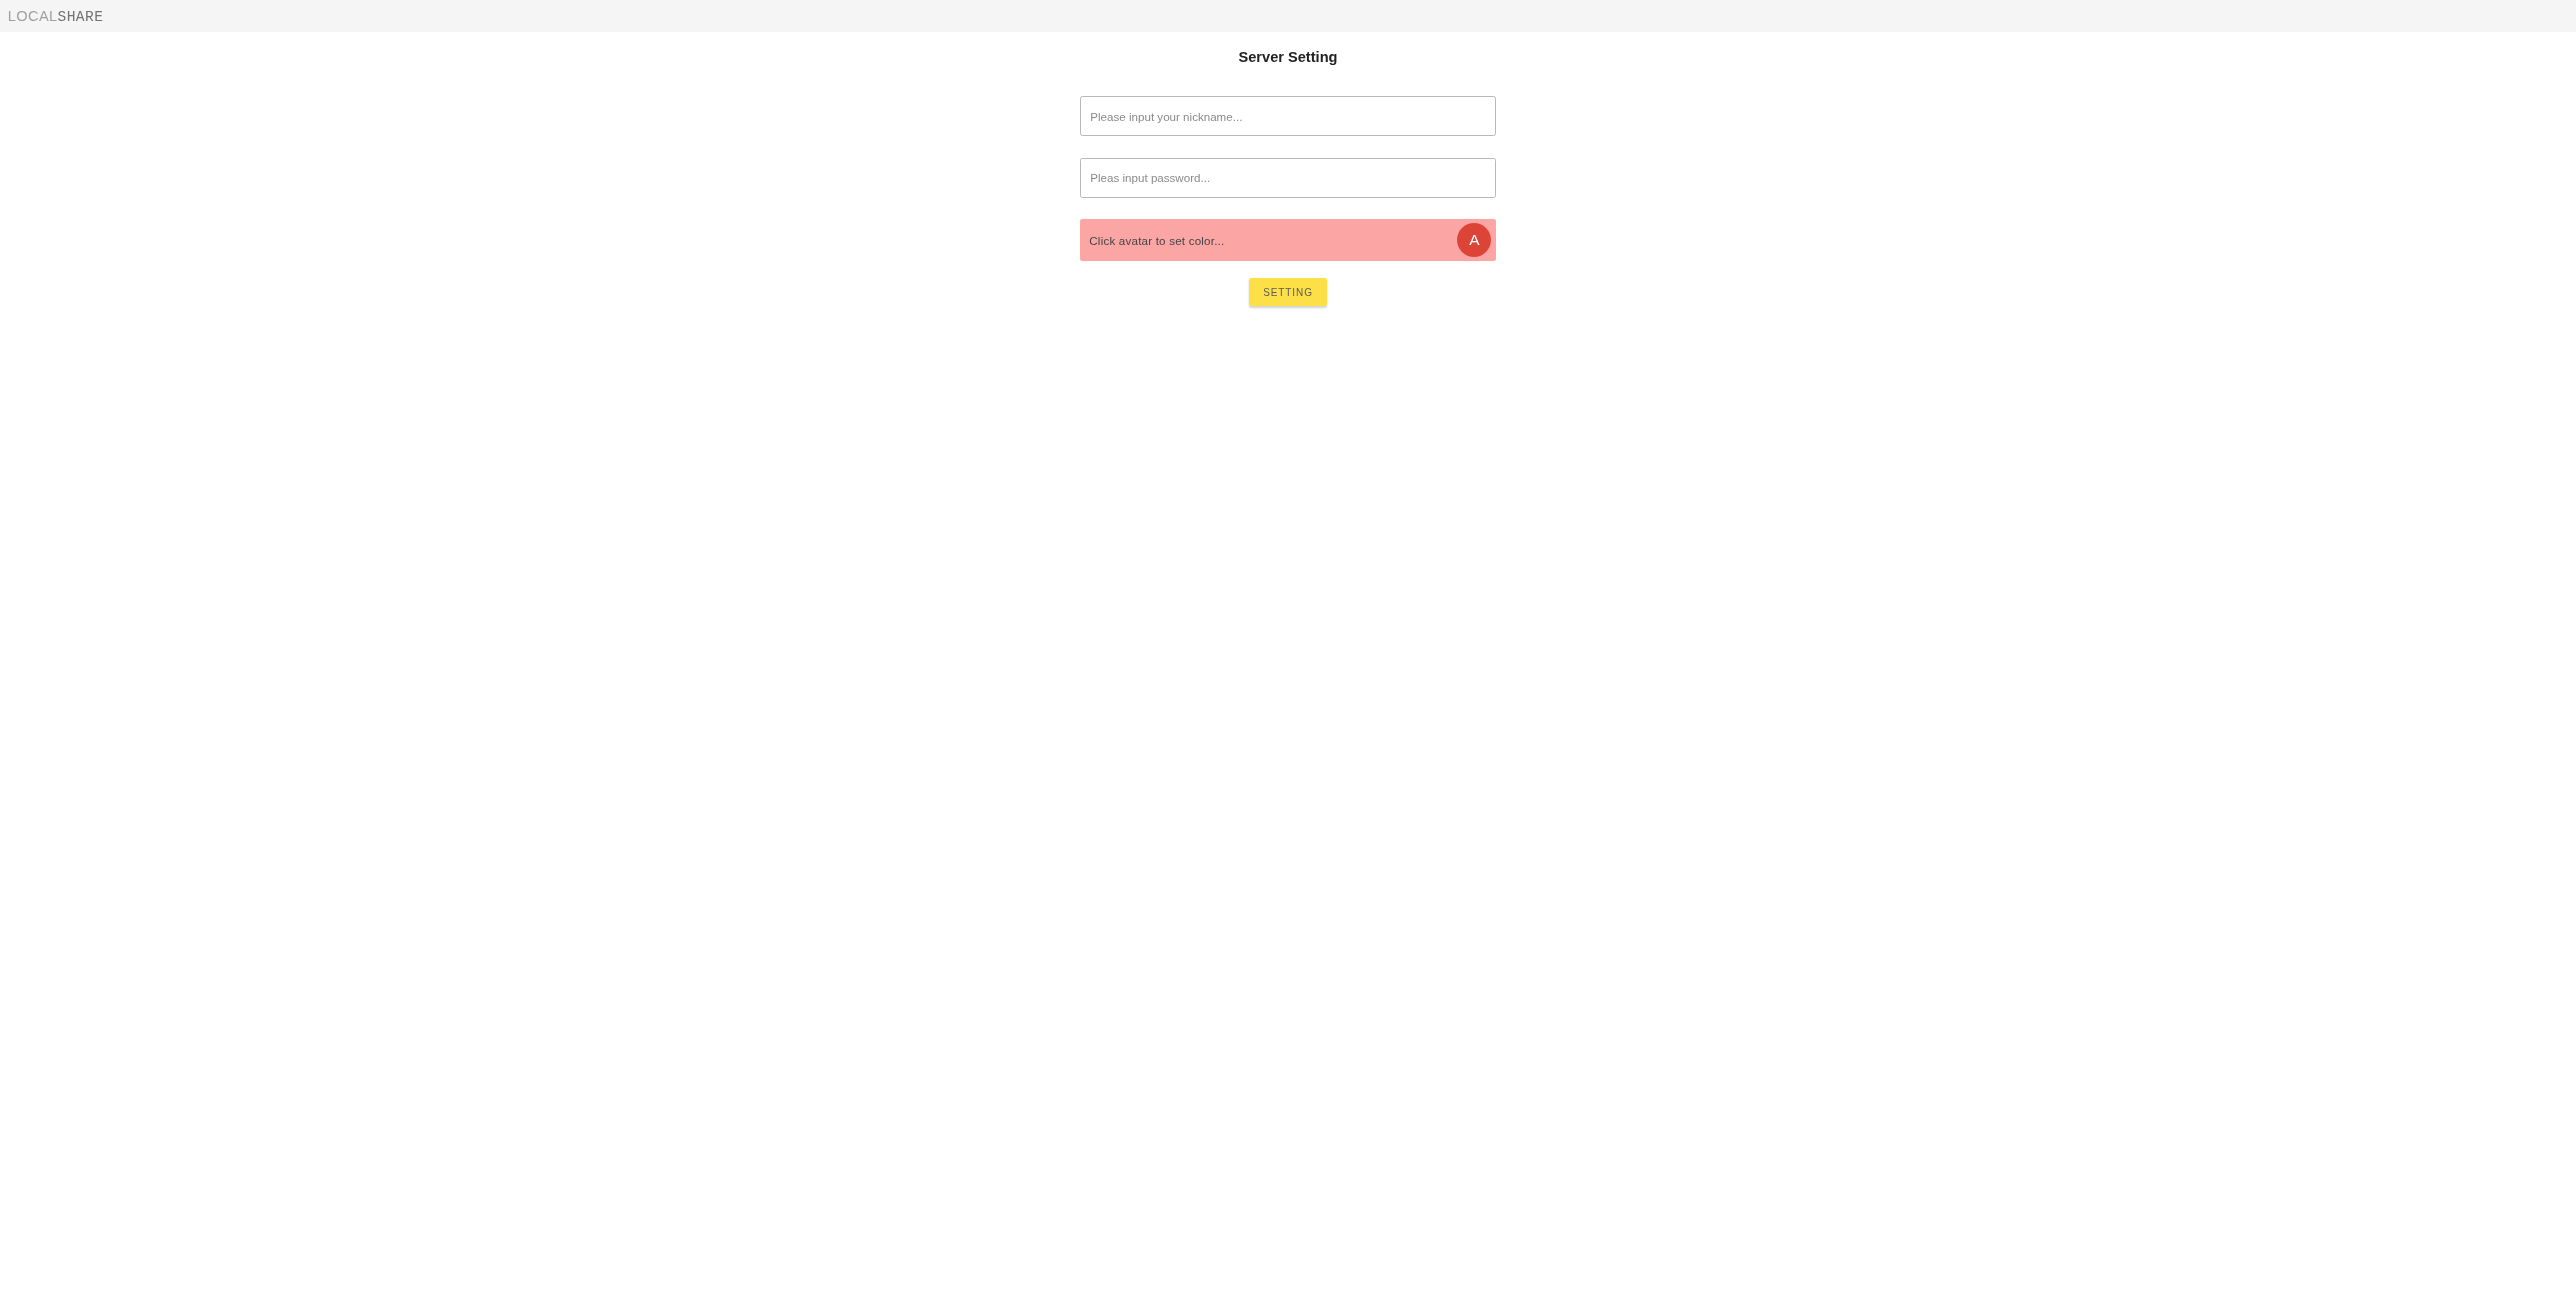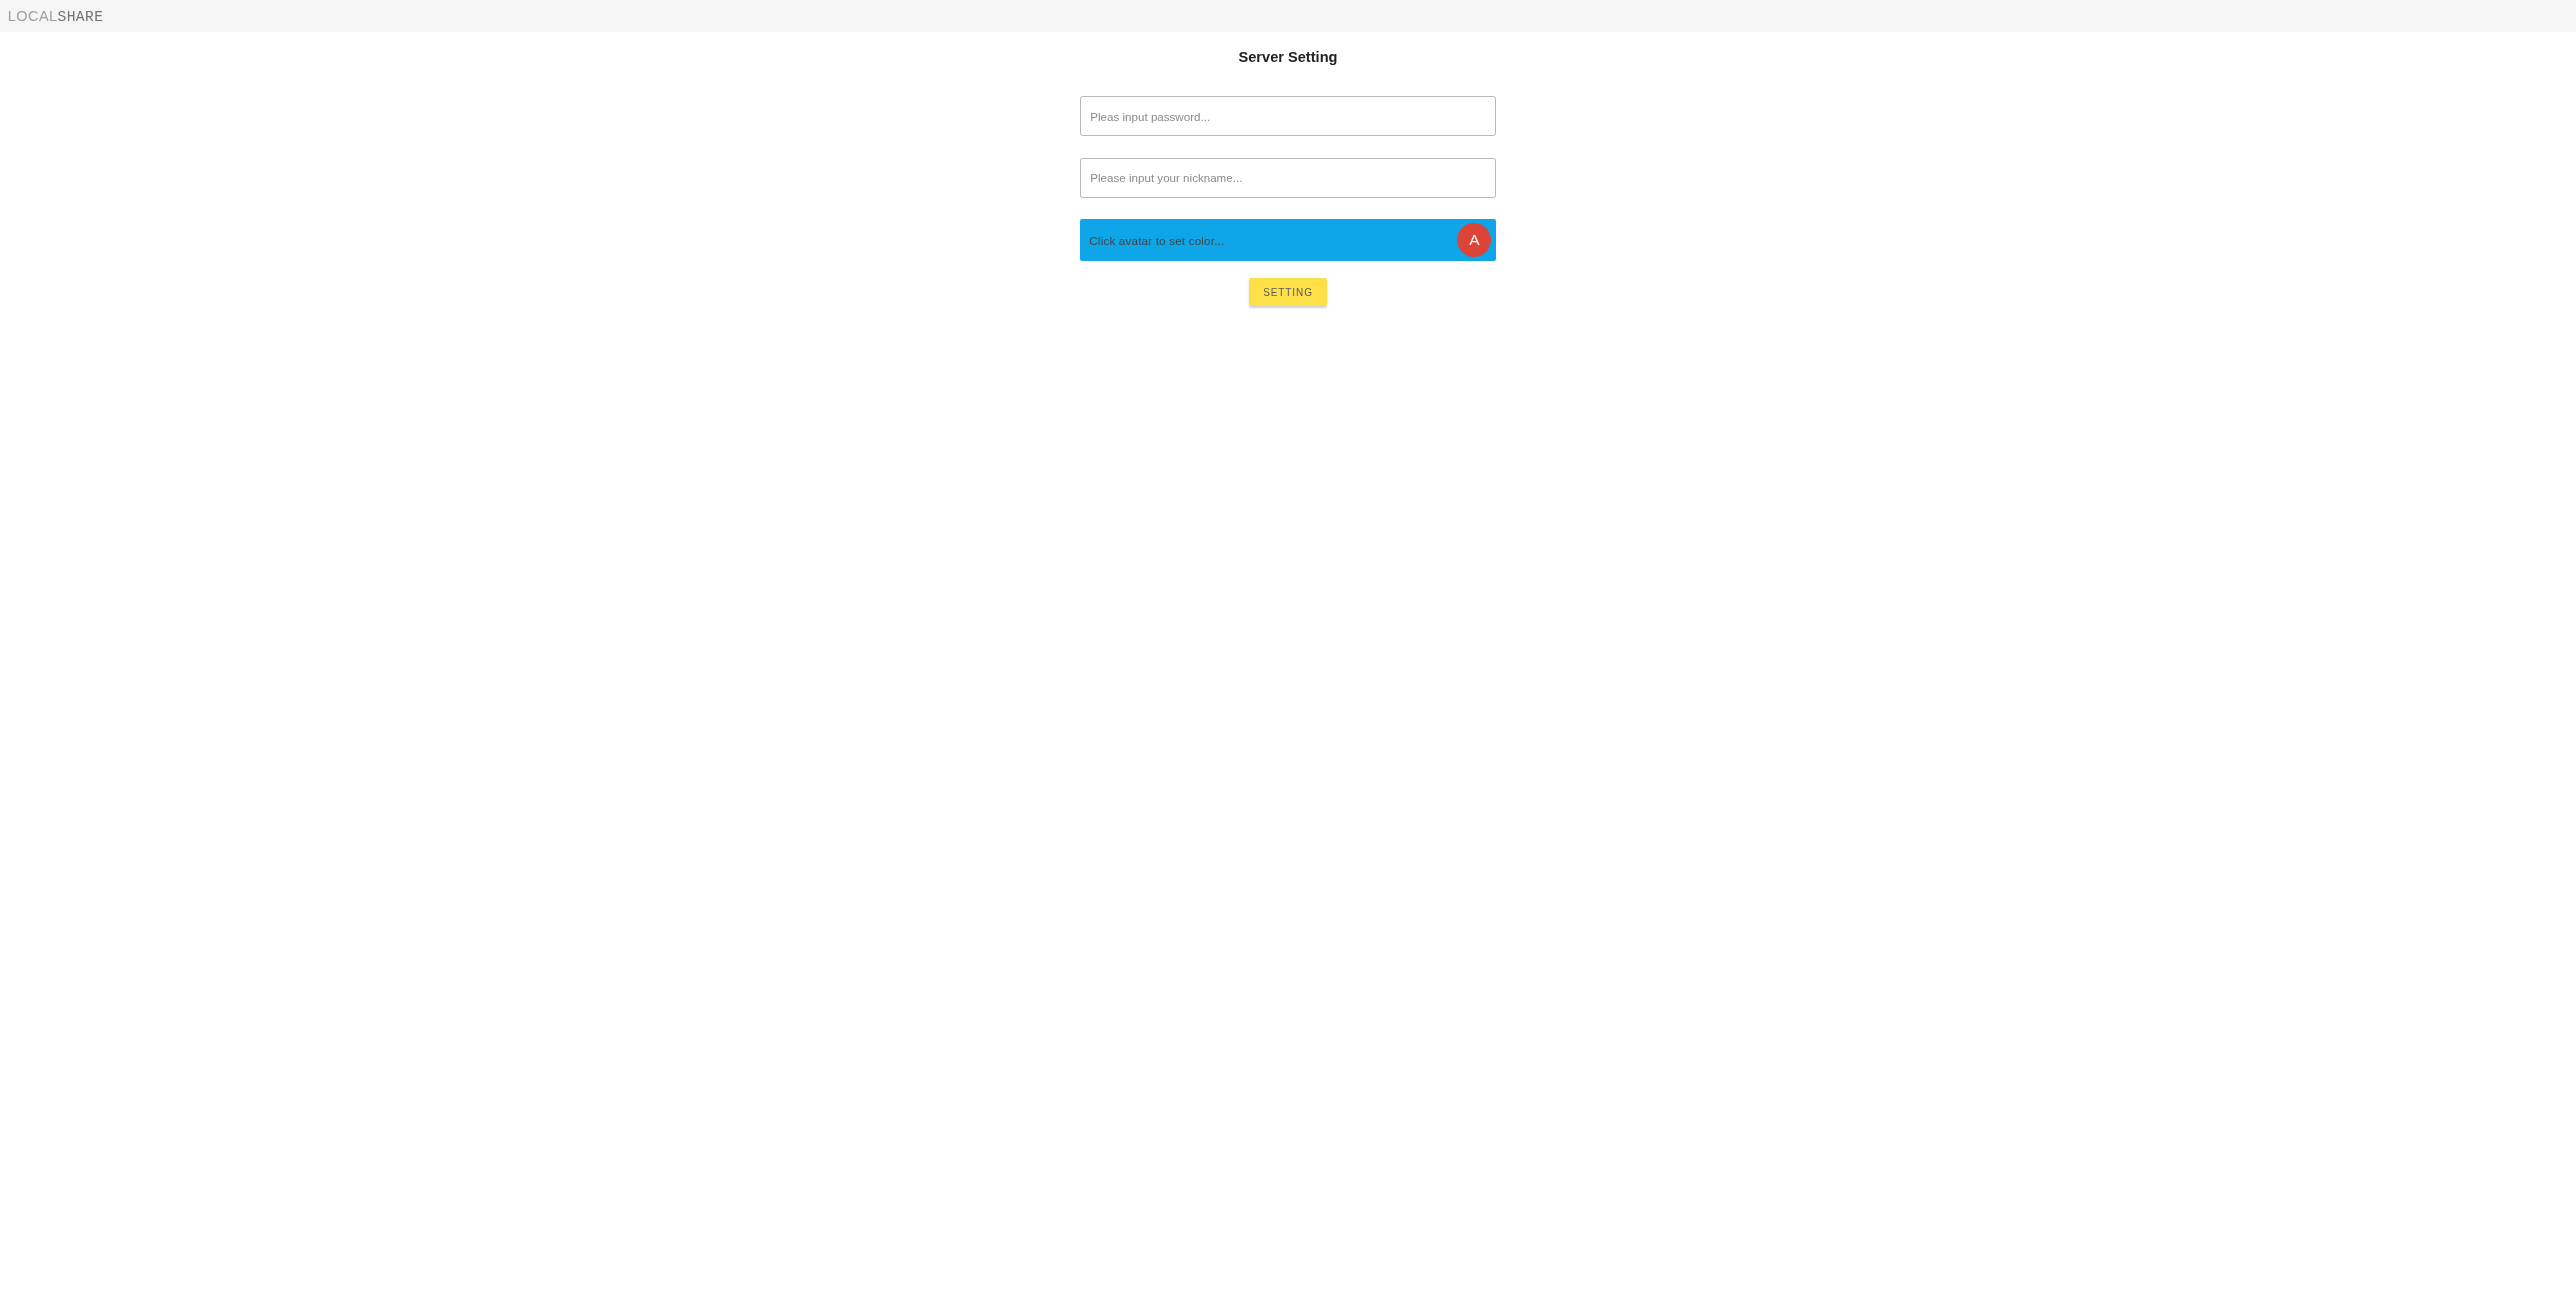--- a/index.html
+++ b/index.html
@@ -49,21 +49,21 @@
     padding: 0 9.3px;
     font-size: 11.6px;
     color: #333;
     background: #fff;
     outline: none;
   }
   .text-input::placeholder { color: #8a8a8a; }
   .avatar-row {
     width: 100%;
     height: 42px;
-    background: #0ea5e9;
+    background: #fca5a5;
     border-radius: 2.3px;
     display: flex;
     align-items: center;
     justify-content: space-between;
     padding: 0 4.6px 0 9.3px;
   }
   .avatar-row-label {
     font-size: 11.6px;
     color: #444;
     letter-spacing: 0.2px;
@@ -104,23 +104,23 @@
 <div class="header">
   <span class="brand">
     <span>Local</span><span class="part2">Share</span>
   </span>
 </div>
 
 <h1 class="page-title">Server Setting</h1>
 
 <div class="form-wrap">
 
+  <input class="text-input" type="text" placeholder="Please input your nickname..." style="">
+
   <input class="text-input" type="password" placeholder="Pleas input password..." style="">
-
-  <input class="text-input" type="text" placeholder="Please input your nickname..." style="">
 
   <div class="avatar-row">
     <span class="avatar-row-label">Click avatar to set color...</span>
     <div class="avatar" style="background:#db4437">A</div>
   </div>
 
   <div class="setting-btn-wrap">
     <button class="setting-btn">Setting</button>
   </div>
 

